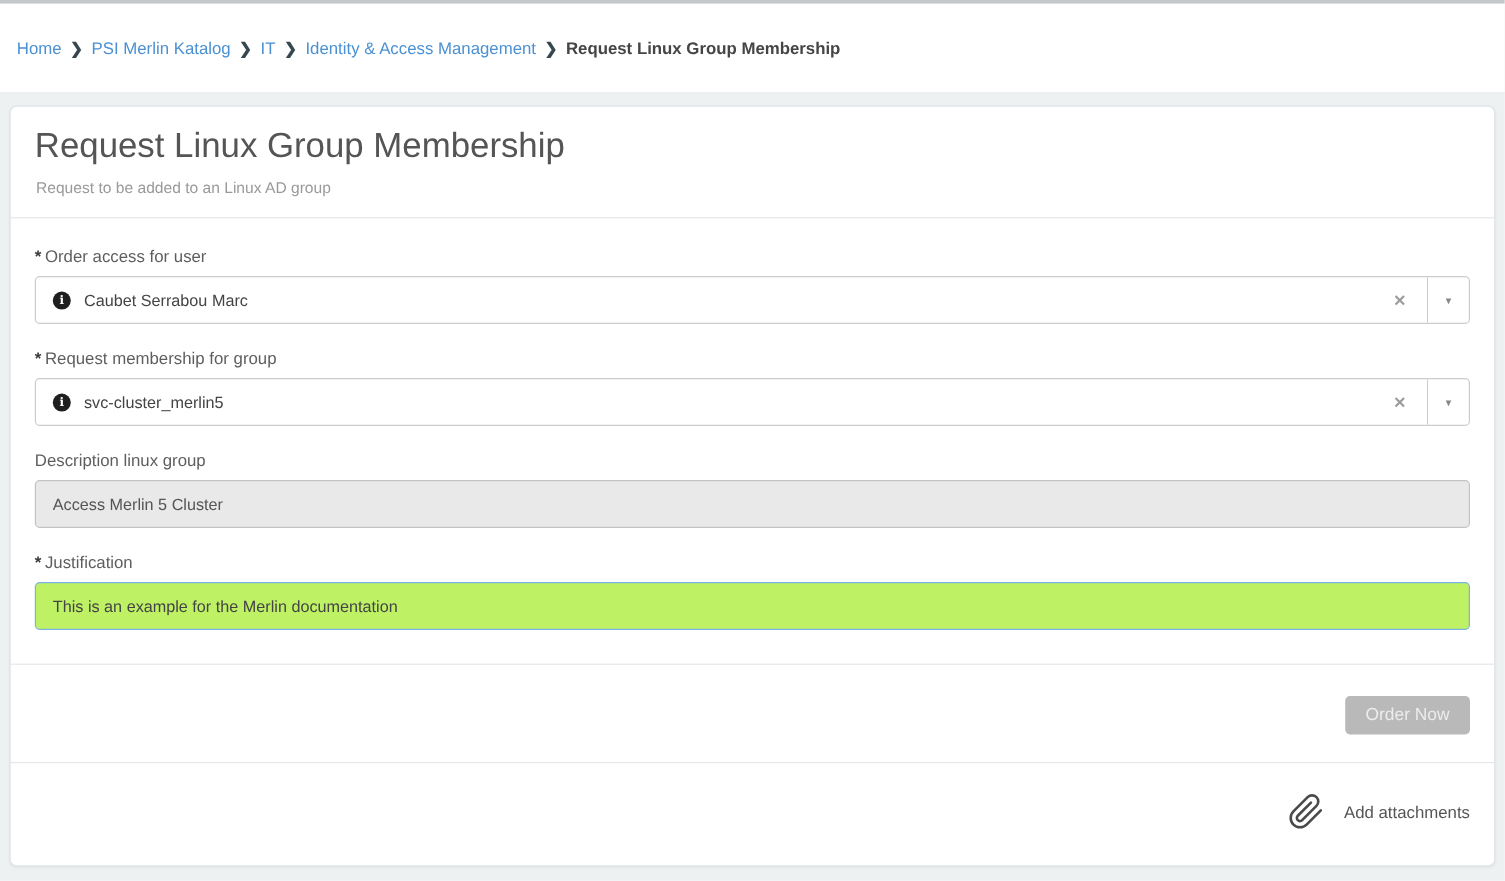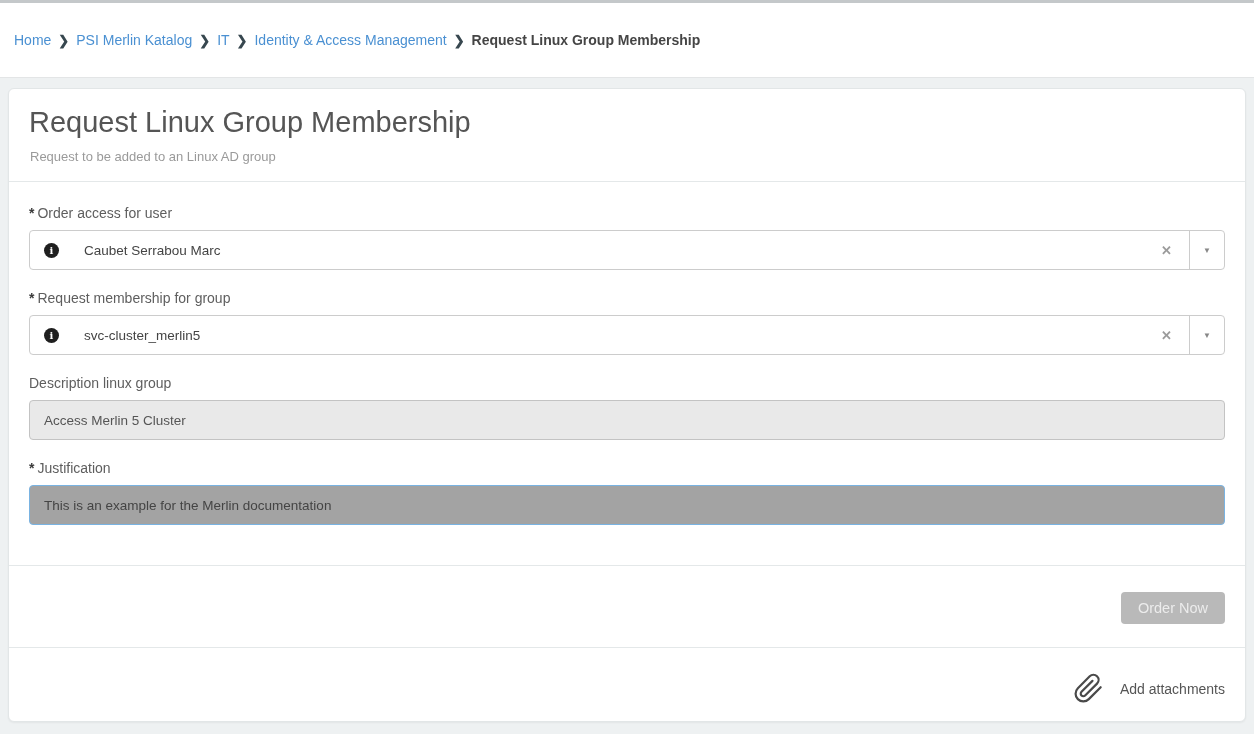--- a/index.html
+++ b/index.html
@@ -54,21 +54,21 @@
     font-size: 13px;
     line-height: 16px;
     color: #9a9a9a;
   }
 
   .form-body {
     border-top: 1px solid #e4e8e9;
     padding: 22px 20px 24px;
   }
   .field-group { margin-bottom: 19px; }
-  .field-group:last-child { margin-bottom: 16px; }
+  .field-group:last-child { margin-bottom: 4px; }
   .field-label {
     font-size: 14px;
     line-height: 18px;
     color: #5e5e5e;
     margin-bottom: 8px;
   }
   .req { color: #3b3b3b; font-weight: bold; margin-right: 3px; }
 
   
   .combo {
@@ -93,21 +93,21 @@
     color: #ffffff;
     font-size: 10px;
     font-weight: bold;
     font-family: "DejaVu Serif", serif;
     display: flex;
     align-items: center;
     justify-content: center;
     flex: 0 0 auto;
   }
   .combo-value {
-    margin-left: 25px;
+    margin-left: 11px;
     font-size: 13.5px;
     color: #444444;
     white-space: nowrap;
   }
   .combo-clear {
     margin-left: auto;
     color: #9b9b9b;
     font-weight: bold;
     font-size: 13px;
     cursor: pointer;
@@ -127,21 +127,21 @@
   .text-input {
     display: block;
     width: 100%;
     height: 40px;
     border: 1px solid #cccccc;
     border-radius: 4px;
     padding: 0 14px;
     font-size: 13.5px;
     font-family: "Liberation Sans", sans-serif;
     color: #444444;
-    background: #a3a3a3;
+    background: #bef264;
     outline: none;
   }
   .text-input.disabled {
     background: #e9e9e9;
     border-color: #c3c3c3;
     color: #555555;
   }
   .text-input.focused { border-color: #79b3e2; }
 
   

